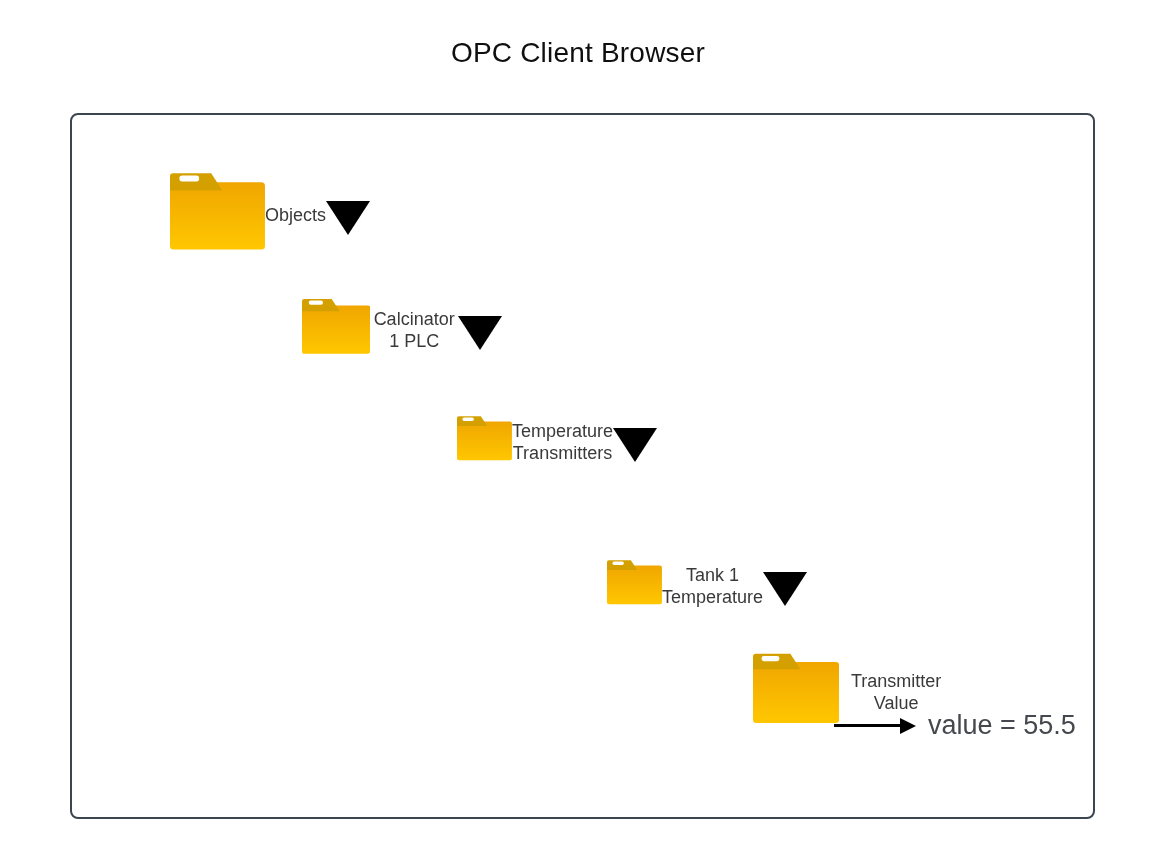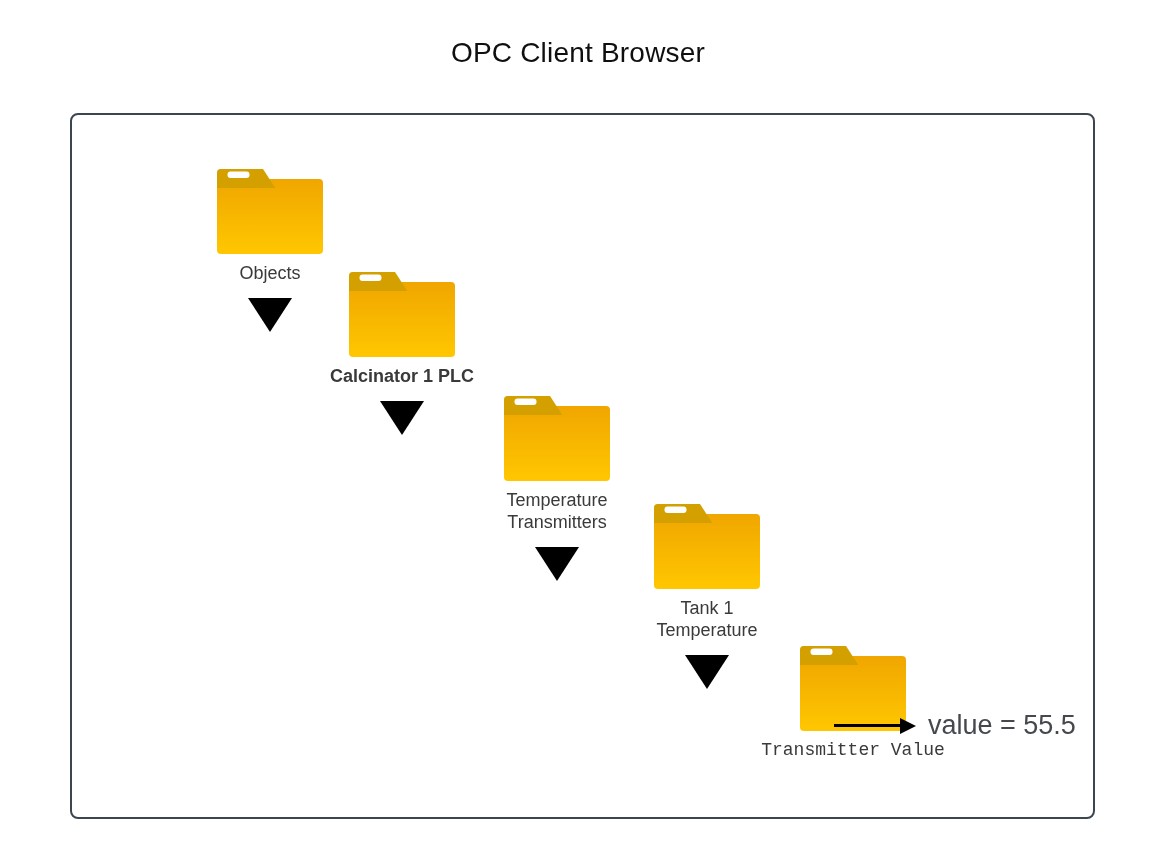--- a/index.html
+++ b/index.html
@@ -33,21 +33,20 @@
     height: 706px;
     box-sizing: border-box;
     border: 2px solid var(--panel-border, #3C4650);
     border-radius: 8px;
     background: transparent;
   }
   .node {
     position: absolute;
     width: 200px;
     display: flex;
-    flex-direction: column;
     align-items: center;
     justify-content: space-between;
   }
   .folder-svg {
     display: block;
     width: 106px;
     height: 86px;
   }
   .node-label {
     margin-top: 8px;
@@ -118,53 +117,53 @@
   <div class="node" style="left:98px; top:53px;">
     <svg class="folder-svg" viewBox="0 0 106 86">
       <rect x="0" y="11" width="106" height="75" rx="4" fill="url(#folderGrad)"></rect>
       <path d="M0 20 L0 4.5 Q0 1 3.5 1 L46 1 L58 19.5 L58 20 Z" style="fill: var(--folder-tab, #D3A000);"></path>
       <rect x="10.5" y="3.5" width="22" height="6.5" rx="3" style="fill: var(--folder-tab-slot, #FFFFFF);"></rect>
     </svg>
     <div class="node-label">Objects</div>
     <div class="down-triangle"></div>
   </div>
 
-  <div class="node" style="left:230px; top:156px;font-weight:bold;">
+  <div class="node" style="left:230px; top:168px;">
     <svg class="folder-svg" viewBox="0 0 106 86">
       <rect x="0" y="11" width="106" height="75" rx="4" fill="url(#folderGrad)"></rect>
       <path d="M0 20 L0 4.5 Q0 1 3.5 1 L46 1 L58 19.5 L58 20 Z" style="fill: var(--folder-tab, #D3A000);"></path>
       <rect x="10.5" y="3.5" width="22" height="6.5" rx="3" style="fill: var(--folder-tab-slot, #FFFFFF);"></rect>
     </svg>
     <div class="node-label">Calcinator 1 PLC</div>
     <div class="down-triangle"></div>
   </div>
 
   <div class="node" style="left:385px; top:280px;">
     <svg class="folder-svg" viewBox="0 0 106 86">
       <rect x="0" y="11" width="106" height="75" rx="4" fill="url(#folderGrad)"></rect>
       <path d="M0 20 L0 4.5 Q0 1 3.5 1 L46 1 L58 19.5 L58 20 Z" style="fill: var(--folder-tab, #D3A000);"></path>
       <rect x="10.5" y="3.5" width="22" height="6.5" rx="3" style="fill: var(--folder-tab-slot, #FFFFFF);"></rect>
     </svg>
     <div class="node-label">Temperature
 Transmitters</div>
     <div class="down-triangle"></div>
   </div>
 
-  <div class="node" style="left:535px; top:388px;">
+  <div class="node" style="left:535px; top:424px;">
     <svg class="folder-svg" viewBox="0 0 106 86">
       <rect x="0" y="11" width="106" height="75" rx="4" fill="url(#folderGrad)"></rect>
       <path d="M0 20 L0 4.5 Q0 1 3.5 1 L46 1 L58 19.5 L58 20 Z" style="fill: var(--folder-tab, #D3A000);"></path>
       <rect x="10.5" y="3.5" width="22" height="6.5" rx="3" style="fill: var(--folder-tab-slot, #FFFFFF);"></rect>
     </svg>
     <div class="node-label">Tank 1
 Temperature</div>
     <div class="down-triangle"></div>
   </div>
 
-  <div class="node" style="left:681px; top:530px;font-family:Liberation Mono, monospace;">
+  <div class="node" style="left:681px; top:530px;">
     <svg class="folder-svg" viewBox="0 0 106 86">
       <rect x="0" y="11" width="106" height="75" rx="4" fill="url(#folderGrad)"></rect>
       <path d="M0 20 L0 4.5 Q0 1 3.5 1 L46 1 L58 19.5 L58 20 Z" style="fill: var(--folder-tab, #D3A000);"></path>
       <rect x="10.5" y="3.5" width="22" height="6.5" rx="3" style="fill: var(--folder-tab-slot, #FFFFFF);"></rect>
     </svg>
     <div class="node-label">Transmitter Value</div>
   </div>
 
 </div>
 

